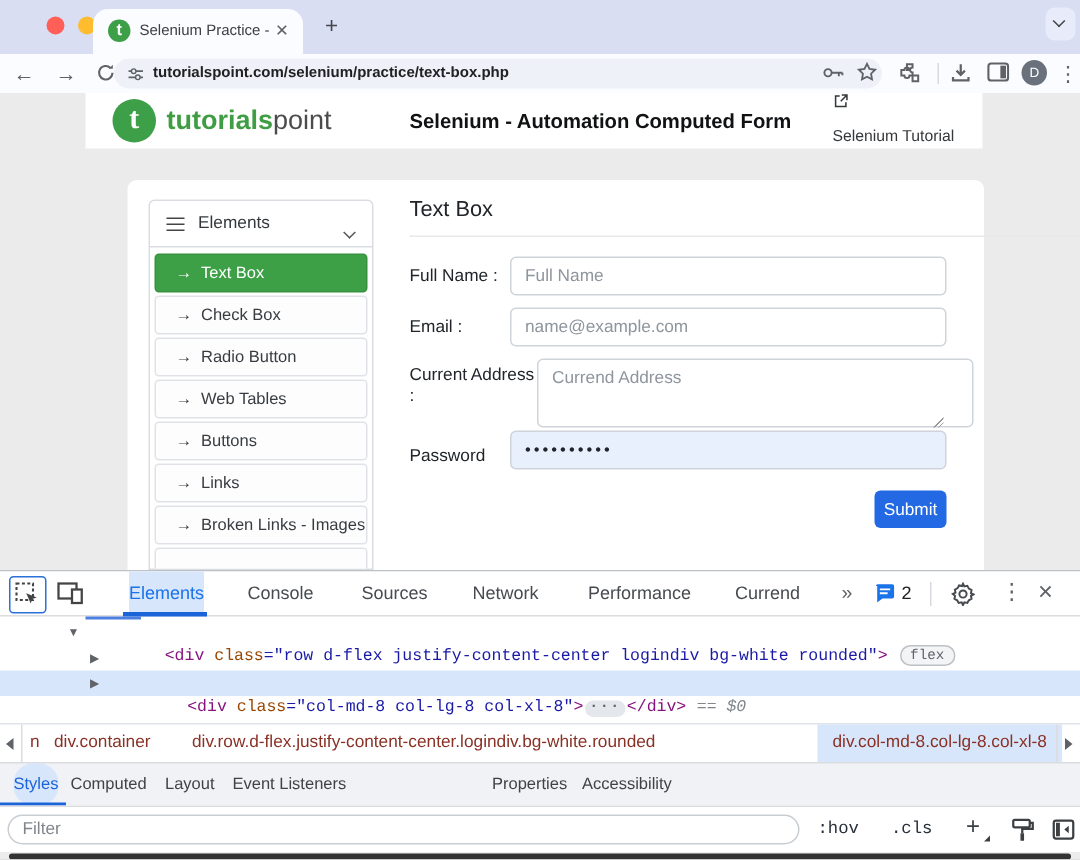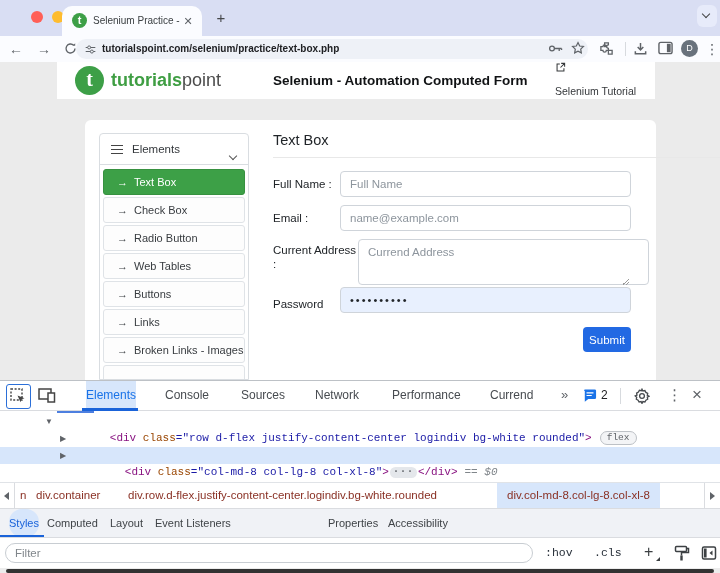--- a/index.html
+++ b/index.html
@@ -100,21 +100,21 @@
   .sel{ background:#d7e6fb; }
   .marker{ color:#80868b; font-style:italic; margin-left:7px; }
   .fbadge{ display:inline-block; margin-left:8px; border:1px solid #bdc1c6; border-radius:8px; background:#f3f4f6;
            color:#5f6368; font-size:9.5px; line-height:12px; padding:0 6px; vertical-align:1px; }
   .dots{ display:inline-block; background:#e4e7eb; border-radius:7px; color:#5f6368; font-weight:bold;
          font-size:10px; line-height:9px; padding:0 3px 2px; letter-spacing:1px; vertical-align:1px; margin:0 1px; }
   .bluemark{ position:absolute; left:57px; top:0; width:37px; height:2px; background:#4d7fe0; }
 
   .crumbbar{ position:relative; height:26px; border-top:1px solid #e0e3e7; background:#fff; font-size:11.5px; color:#8a3125; }
   .crumb{ position:absolute; top:0; height:25px; line-height:25px; white-space:nowrap; }
-  .crumb.selc{ background:#d7e6fb; padding:0 10px; }
+  .crumb.selc{ background:#d7e6fb; padding:0 10px;margin-left:48px; }
   .cbtn{ position:absolute; top:0; width:15px; height:25px; }
   .cbtn.l{ left:0; border-right:1px solid #dadce0; } .cbtn.r{ left:704px; border-left:1px solid #dadce0; }
   .tri{ position:absolute; top:9px; width:0; height:0; border-top:4px solid transparent; border-bottom:4px solid transparent; }
   .tri.left{ left:4px; border-right:5px solid #5f6368; } .tri.right{ left:5px; border-left:5px solid #5f6368; }
 
   .styletabs{ position:relative; height:29px; background:#f0f2f6; border-top:1px solid #dadce0; font-size:11px; }
   .stab{ position:absolute; top:0; height:28px; line-height:28px; color:#3f4347; white-space:nowrap; }
   .stab.sel{ color:#1a63d9;border-radius:13px; }
   .stunderline{ position:absolute; left:0; top:26px; width:44px; height:2.5px; background:#1a63d9; }
 

